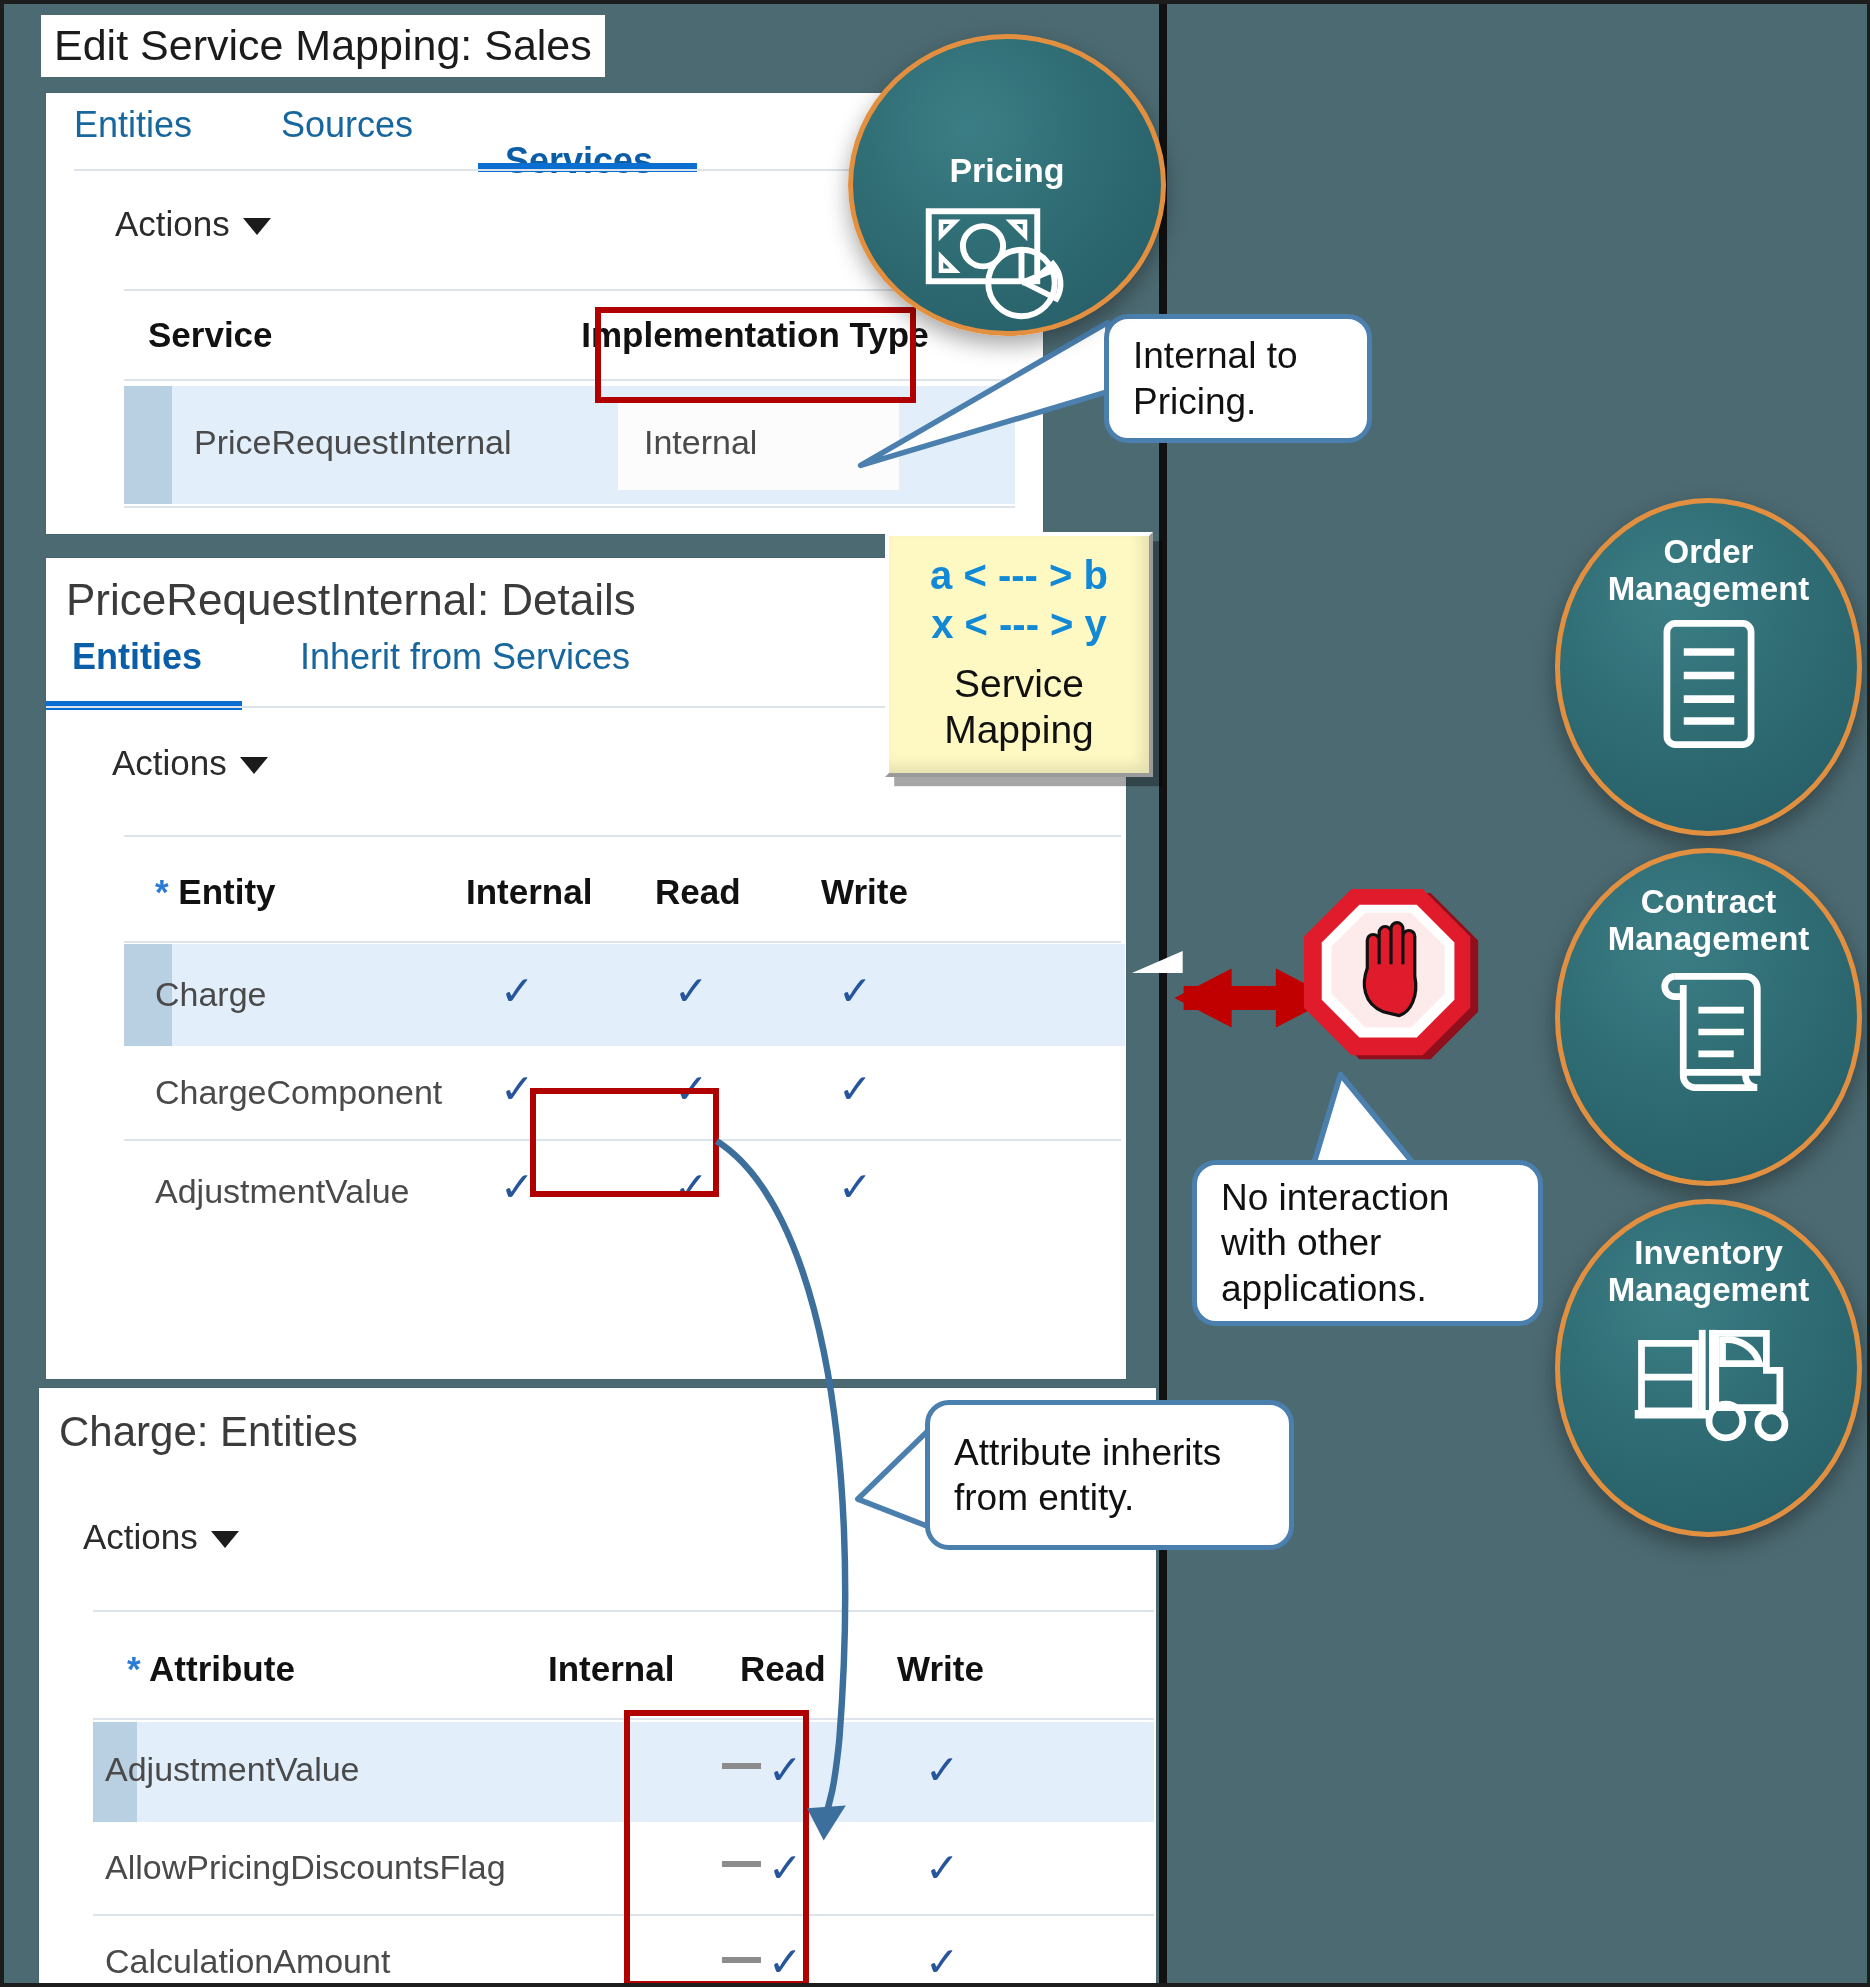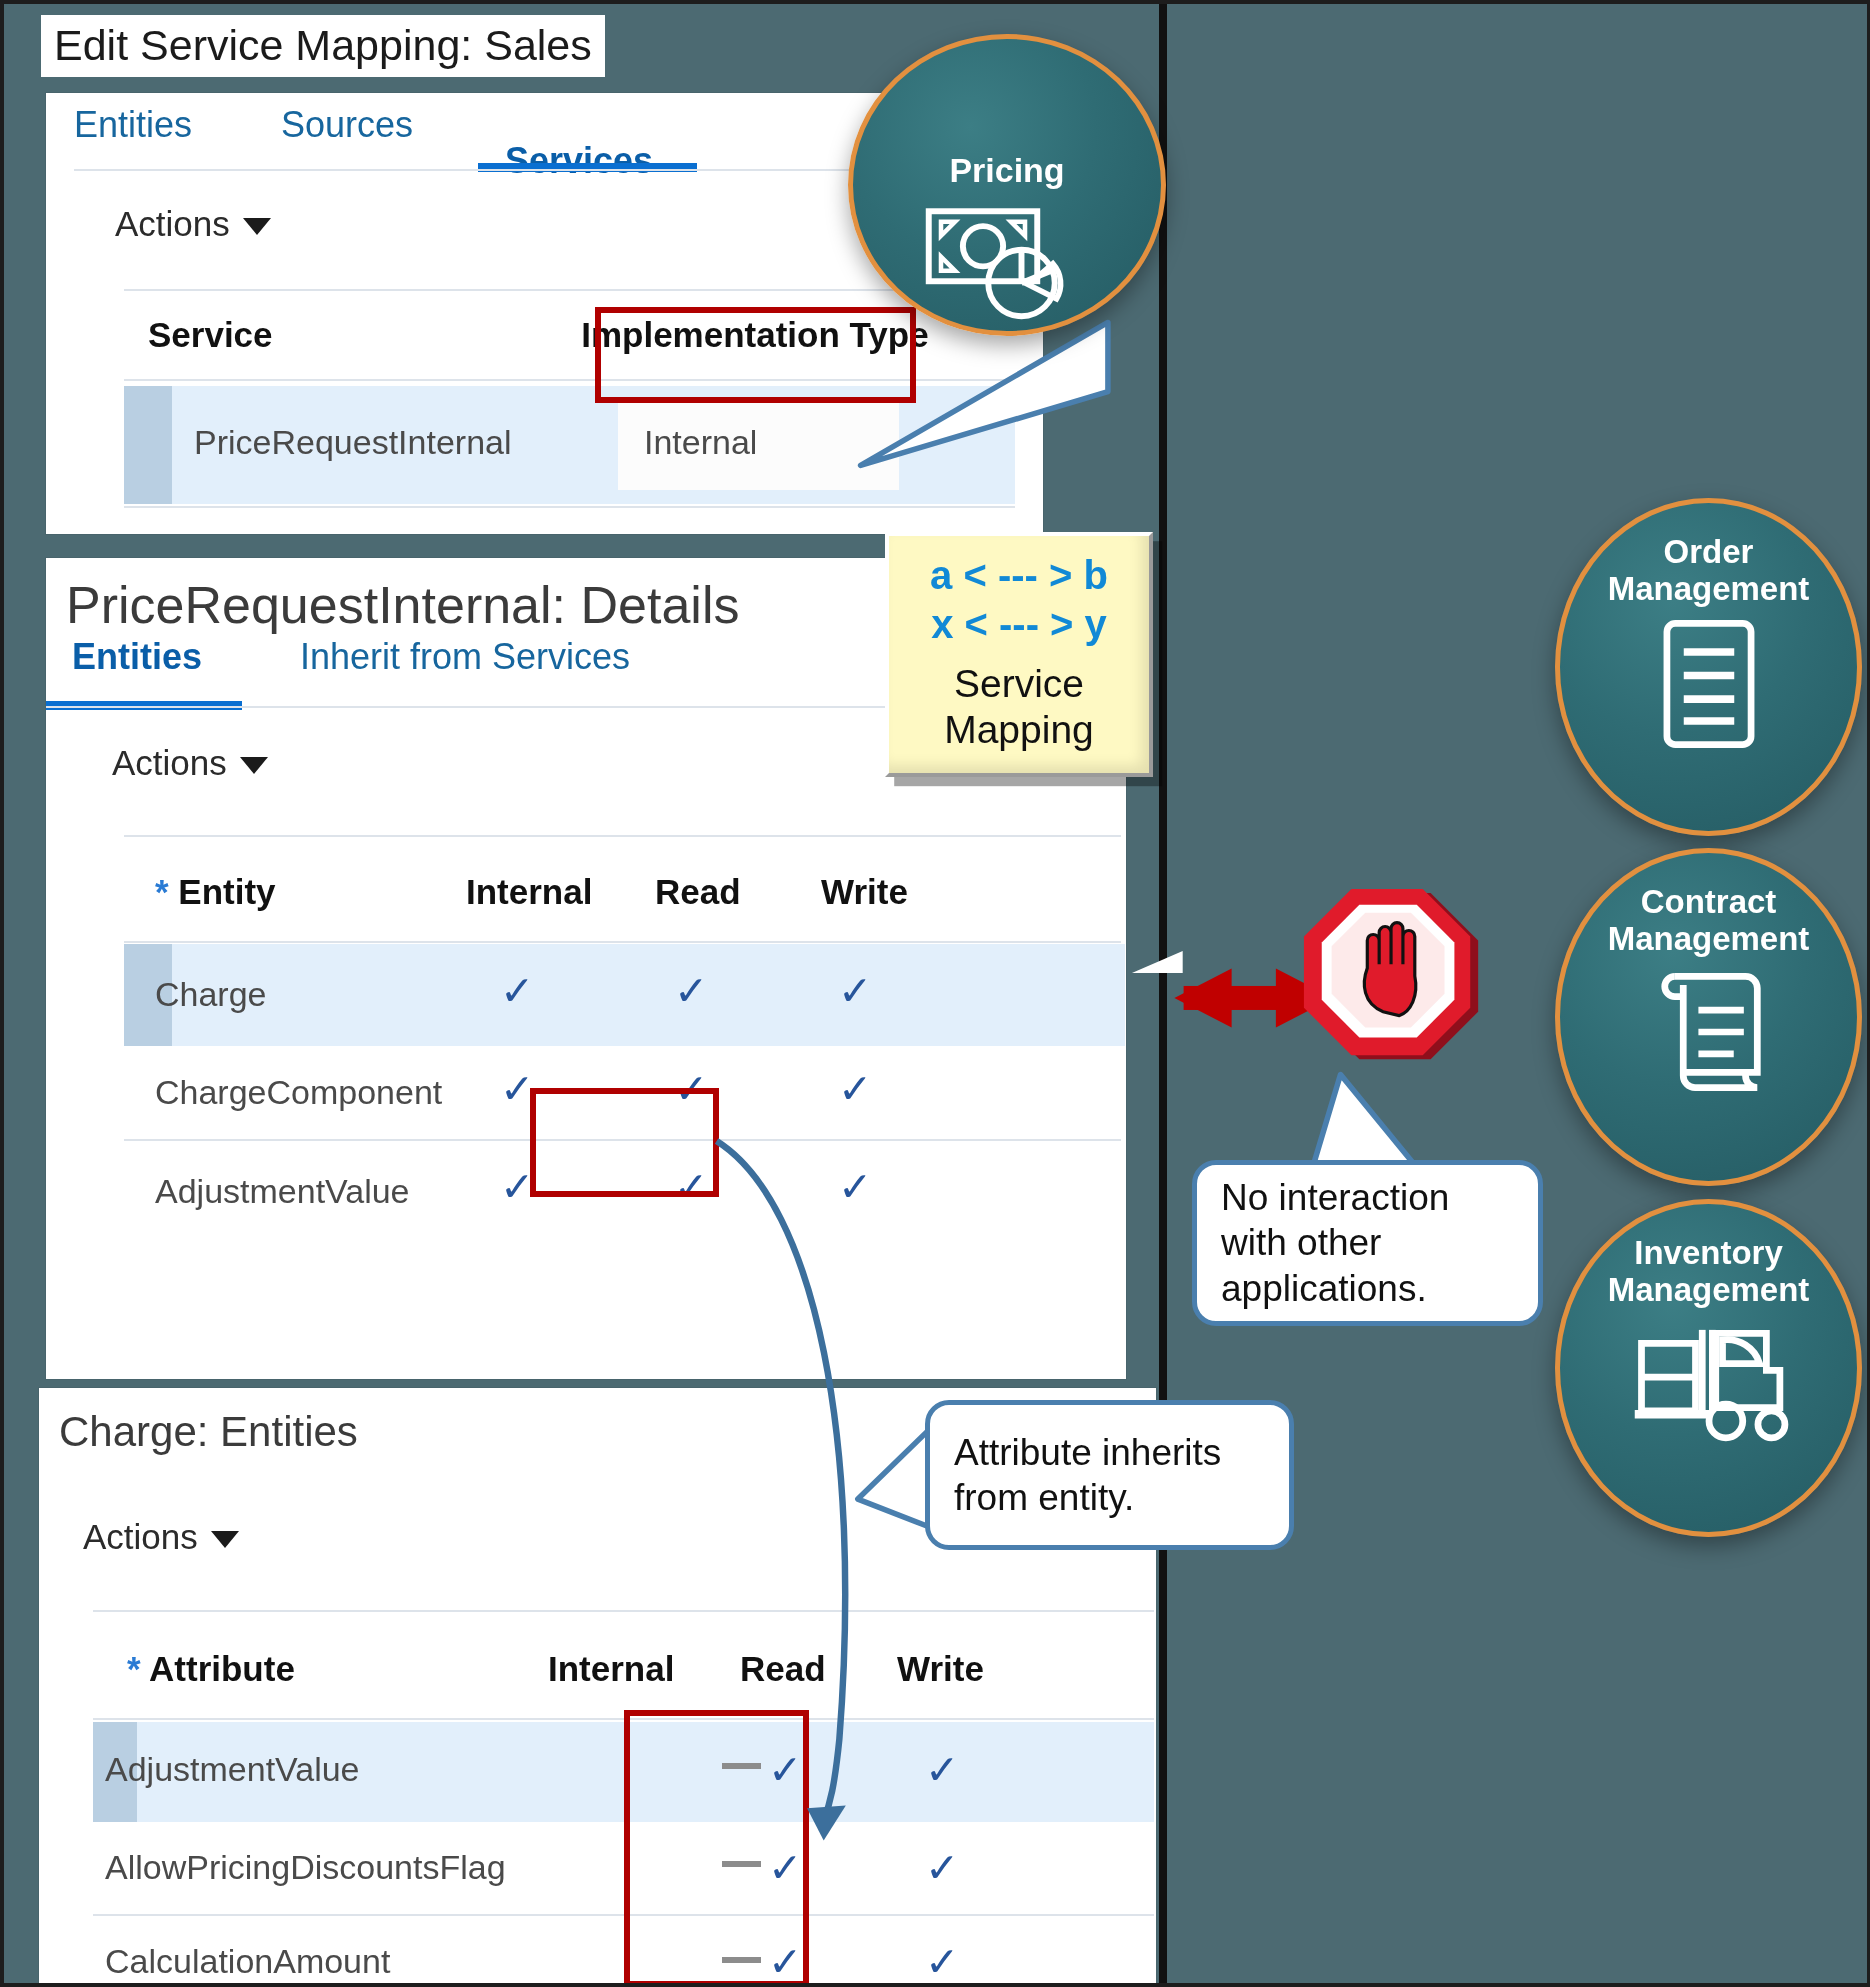--- a/index.html
+++ b/index.html
@@ -143,21 +143,21 @@
     <div class="rowhandle" style="position:absolute;left:78px;top:293px;width:48px;height:118px;"></div>
     <div class="rowsel" style="position:absolute;left:126px;top:293px;width:843px;height:118px;"></div>
     <div style="position:absolute;left:148px;top:330px;font-size:34px;color:#4a4a4a;white-space:nowrap;">PriceRequestInternal</div>
     <div style="position:absolute;left:572px;top:305px;width:281px;height:92px;background:#fcfcfc;"></div>
     <div style="position:absolute;left:598px;top:330px;font-size:34px;color:#4a4a4a;white-space:nowrap;">Internal</div>
     <div class="redbox" style="left:-42px;top:214px;width:321px;height:96px;margin-left:591px;"></div>
     <div class="hr" style="left:78px;top:413px;width:891px;"></div>
   </div>
 
   <div class="card" id="panel-details" style="left:42px;top:554px;width:1080px;height:821px;">
-    <div style="position:absolute;left:20px;top:16.6px;font-size:52px;color:#3b3b3b;white-space:nowrap;">PriceRequestInternal: Details</div>
+    <div style="position:absolute;left:20px;top:16.6px;font-size:44px;color:#3b3b3b;white-space:nowrap;">PriceRequestInternal: Details</div>
 
     <div class="tab active" style="left:26px;top:78px;">Entities</div>
     <div class="tab" style="left:254px;top:78px;">Inherit from Services</div>
     <div class="tab-underline" style="left:0px;top:143px;width:196px;"></div>
     <div class="hr" style="left:0px;top:148px;width:1080px;"></div>
 
     <div class="actions" style="left:66px;top:185px;">
       <span>Actions</span><span class="caret"></span>
     </div>
 
@@ -249,20 +249,23 @@
   <div class="legend" style="left:881px;top:528px;width:268px;height:245px;padding-top:14.8px;">
     <div class="codeline">a &lt; --- &gt; b</div>
     <div class="codeline">x &lt; --- &gt; y</div>
     <div class="legname">Service</div>
     <div class="legname" style="margin-top:0;">Mapping</div>
   </div>
 
   <svg class="svgoverlay" viewBox="0 0 2027 2153">
     <path d="M 1196 345 L 928 500 L 1196 420 Z" fill="#ffffff" stroke="#4a7fae" stroke-width="6" stroke-linejoin="round"></path>
   </svg>
+  <div class="callout" style="left:1100px;top:310px;width:268px;height:129px;display:flex;align-items:center;">
+    <span>Internal to Pricing.</span>
+  </div>
 
   <svg class="svgoverlay" viewBox="0 0 2027 2153">
     <path d="M 1448 1160 L 1418 1260 L 1530 1260 Z" fill="#ffffff" stroke="#4a7fae" stroke-width="6" stroke-linejoin="round"></path>
   </svg>
   <div class="callout" style="left:1188px;top:1156px;width:351px;height:166px;display:flex;align-items:center;">
     <span>No interaction with other applications.</span>
   </div>
 
   <svg class="svgoverlay" viewBox="0 0 2027 2153">
     <path d="M 1002 1545 L 925 1620 L 1002 1650 Z" fill="#ffffff" stroke="#4a7fae" stroke-width="6" stroke-linejoin="round"></path>

